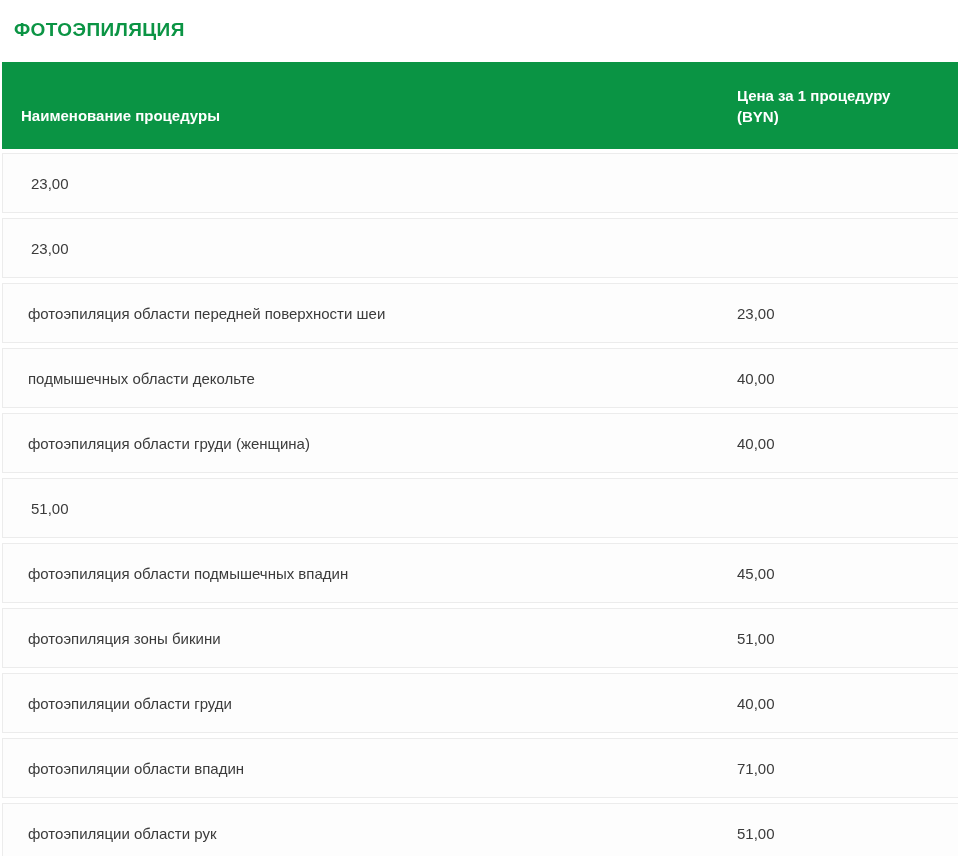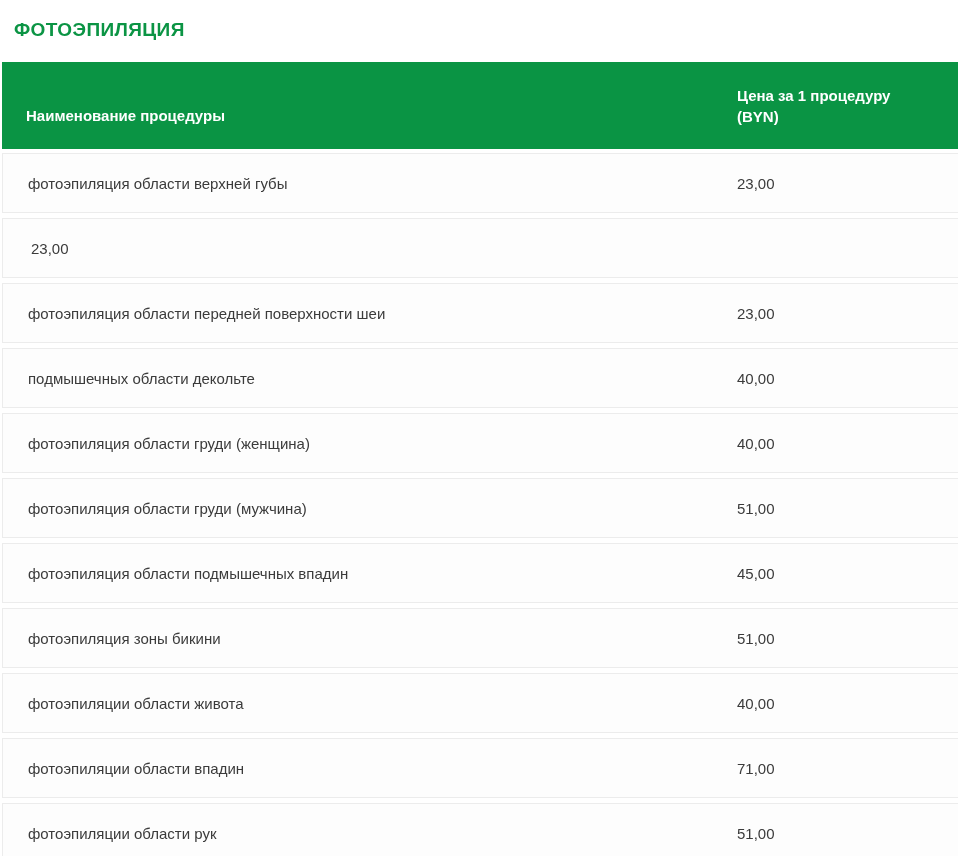--- a/index.html
+++ b/index.html
@@ -29,21 +29,21 @@
     align-items: center;
     height: 87px;
     background: #0a9444;
     color: #ffffff;
     font-size: 15px;
     font-weight: bold;
     margin-bottom: 4px;
   }
   .th-name {
     flex: 1;
-    padding-left: 24px;
+    padding-left: 19px;
     margin-top: 19px;
   }
   .th-price {
     width: 221px;
     padding-right: 58px;
     line-height: 21px;
   }
   .tbody { }
   .row {
     display: flex;
@@ -74,21 +74,20 @@
 
   <div class="price-table">
 
     <div class="thead">
       <div class="th-name">Наименование процедуры</div>
       <div class="th-price">Цена за 1 процедуру (BYN)</div>
     </div>
 
     <div class="tbody">
   <div class="row">
-    <div class="cell-name">фотоэпиляция области верхней губы</div>
     <div class="cell-price">23,00</div>
   </div>
 
   <div class="row">
     <div class="cell-price">23,00</div>
   </div>
 
   <div class="row">
     <div class="cell-name">фотоэпиляция области передней поверхности шеи</div>
     <div class="cell-price">23,00</div>
@@ -98,36 +97,35 @@
     <div class="cell-name">подмышечных области декольте</div>
     <div class="cell-price">40,00</div>
   </div>
 
   <div class="row">
     <div class="cell-name">фотоэпиляция области груди (женщина)</div>
     <div class="cell-price">40,00</div>
   </div>
 
   <div class="row">
-    <div class="cell-name">фотоэпиляция области груди (мужчина)</div>
     <div class="cell-price">51,00</div>
   </div>
 
   <div class="row">
     <div class="cell-name">фотоэпиляция области подмышечных впадин</div>
     <div class="cell-price">45,00</div>
   </div>
 
   <div class="row">
     <div class="cell-name">фотоэпиляция зоны бикини</div>
     <div class="cell-price">51,00</div>
   </div>
 
   <div class="row">
-    <div class="cell-name">фотоэпиляции области живота</div>
+    <div class="cell-name">фотоэпиляции области груди</div>
     <div class="cell-price">40,00</div>
   </div>
 
   <div class="row">
     <div class="cell-name">фотоэпиляции области впадин</div>
     <div class="cell-price">71,00</div>
   </div>
 
   <div class="row">
     <div class="cell-name">фотоэпиляции области рук</div>

